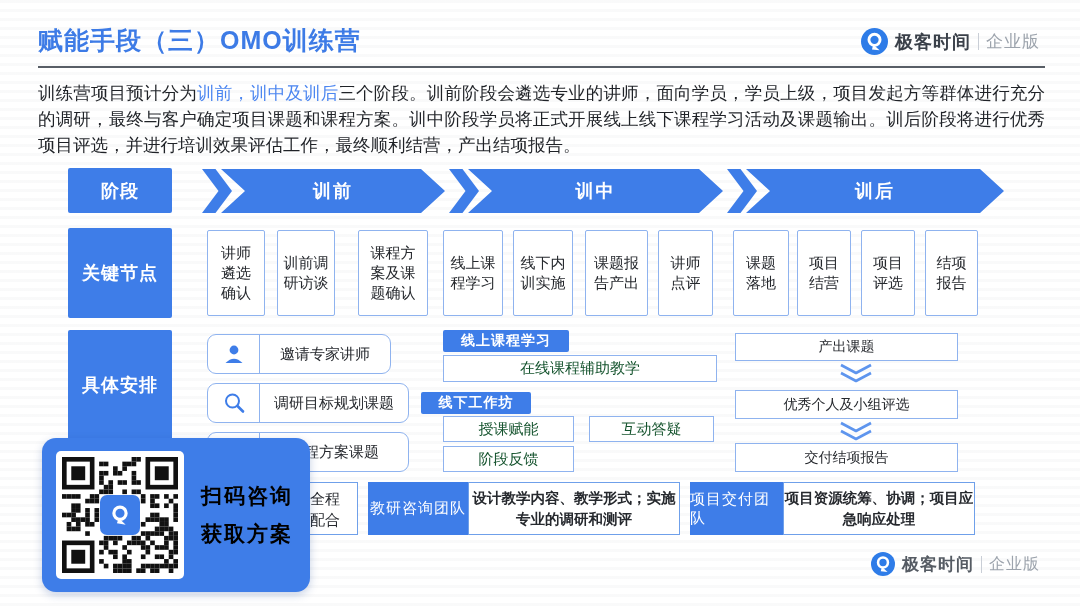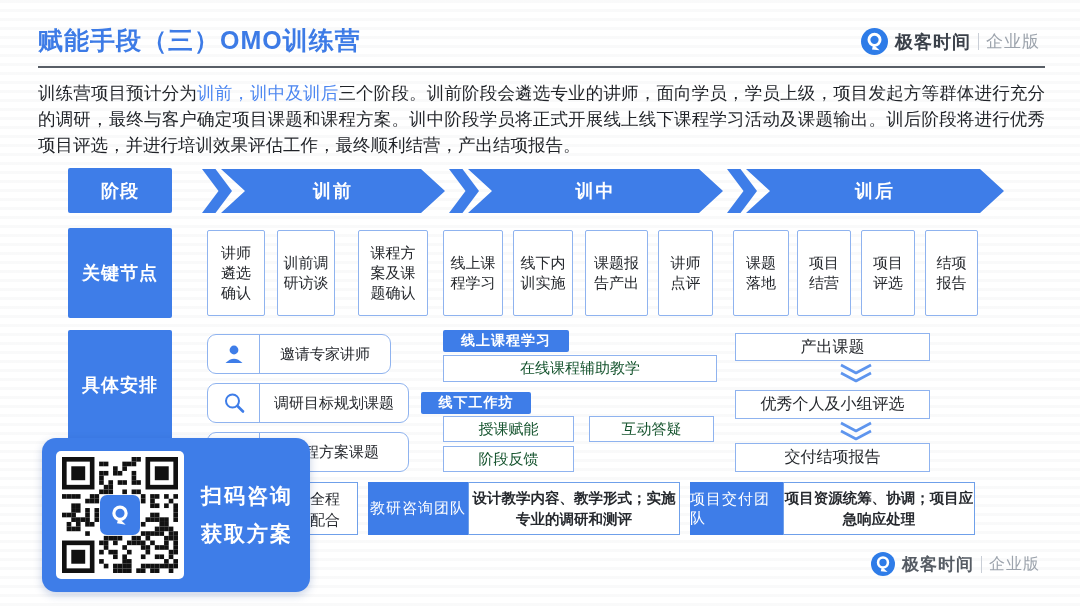--- a/index.html
+++ b/index.html
@@ -43,37 +43,37 @@
   .knode{top:230px;height:86px;background:#fff;border:1px solid var(--blue-border);border-radius:2px;
     display:flex;align-items:center;justify-content:center;text-align:center;
     font-size:15px;line-height:20px;color:#26292e;white-space:pre-line;}
   
   .abox{background:#fff;border:1px solid var(--blue-border);border-radius:9px;display:flex;align-items:stretch;overflow:hidden;}
   .abox .icell{width:52px;display:flex;align-items:center;justify-content:center;border-right:1px solid var(--blue-border);}
   .abox .alabel{flex:1;display:flex;align-items:center;justify-content:center;font-size:15px;color:#26292e;}
   
   .tag{background:var(--blue);color:#fff;font-size:14px;font-weight:bold;display:flex;align-items:center;justify-content:center;border-radius:2px;letter-spacing:1px;}
   .pbox{background:#fff;border:1px solid var(--blue-border);display:flex;align-items:center;justify-content:center;font-size:15px;color:#14532d;}
-  .step{left:735px;width:195px;background:#fff;border:1px solid var(--blue-border);display:flex;align-items:center;justify-content:center;font-size:16px;color:#26292e;}
+  .step{left:735px;width:223px;background:#fff;border:1px solid var(--blue-border);display:flex;align-items:center;justify-content:center;font-size:14px;color:#26292e;}
   
   .team-tag{background:var(--blue);color:#fff;font-size:15px;display:flex;align-items:center;justify-content:center;letter-spacing:1px;}
   .team-box{background:#fff;border:1px solid var(--blue-border-dk);display:flex;align-items:center;justify-content:center;
     text-align:center;font-size:14.5px;line-height:21px;color:#26292e;padding:2px 0;font-weight:bold;}
   .support{background:#fff;border:1.5px solid var(--blue-border-dk);display:flex;align-items:center;justify-content:center;
     font-size:15px;line-height:21px;color:#26292e;white-space:pre-line;text-align:center;padding-left:52px;}
   
   .vchev{display:block;}
   
   .qr-card{left:42px;top:438px;width:268px;height:154px;background:var(--blue);border-radius:14px;z-index:20;
     display:flex;align-items:center;box-shadow:0 3px 8px rgba(30,70,150,0.25);}
   .qr-white{width:128px;height:128px;background:#fff;border-radius:5px;margin-left:14px;position:relative;flex:0 0 auto;}
   .qr-white svg{position:absolute;inset:6px;}
   .qr-logo{position:absolute;left:50%;top:50%;transform:translate(-50%,-50%);width:40px;height:40px;
     background:var(--blue);border-radius:7px;display:flex;align-items:center;justify-content:center;}
-  .qr-text{margin-left:17px;color:#ffffff;font-size:21px;font-weight:bold;letter-spacing:2px;line-height:38px;}
+  .qr-text{margin-left:17px;color:#000000;font-size:21px;font-weight:bold;letter-spacing:2px;line-height:38px;}
   
   .footer-logo{right:40px;top:552px;}
 </style>
 </head>
 <body>
 
 <div class="page">
 
   <h1 class="abs title">赋能手段（三）OMO训练营</h1>
 

